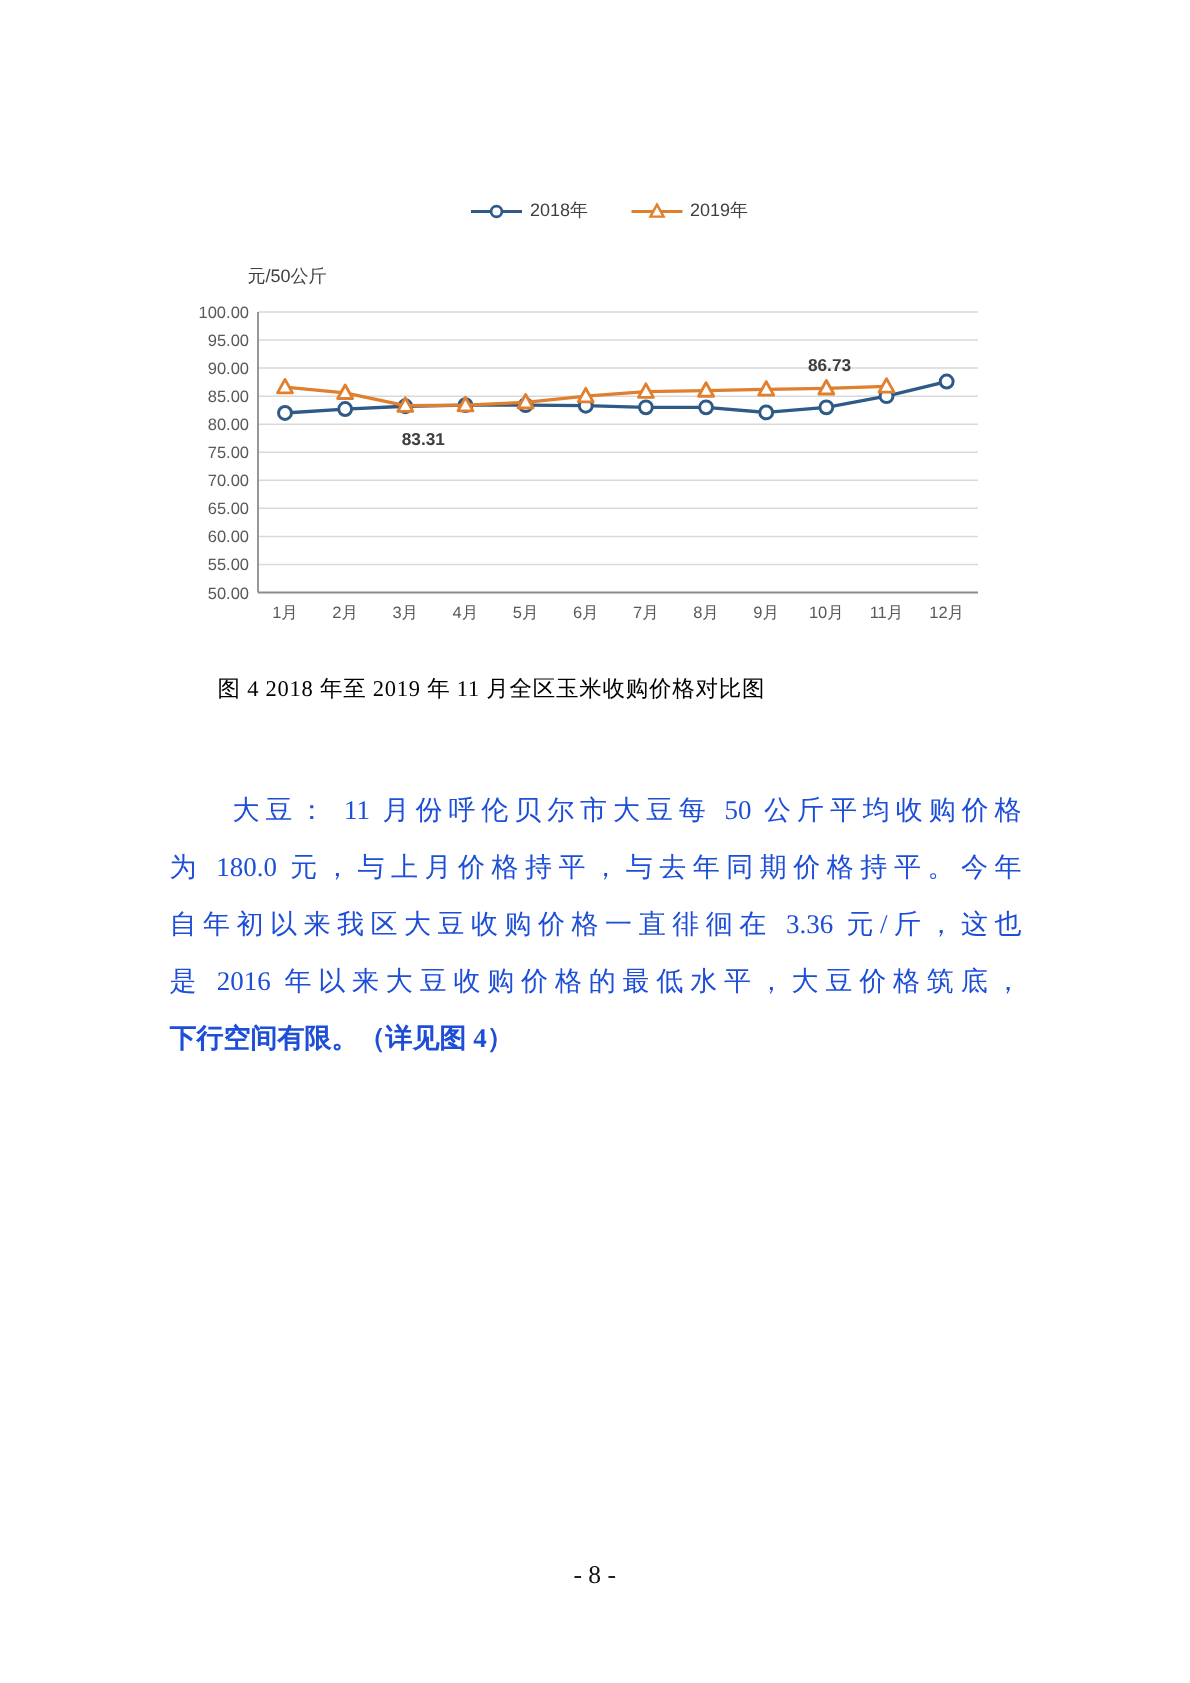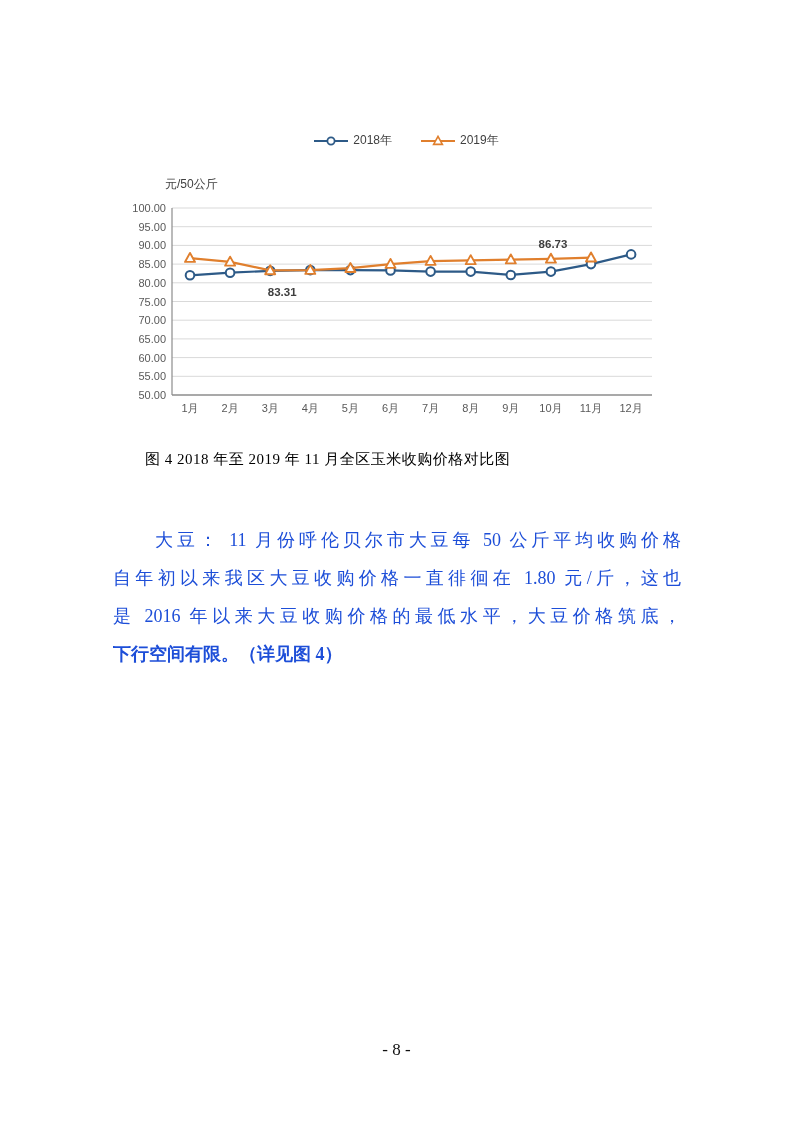--- a/index.html
+++ b/index.html
@@ -120,20 +120,21 @@
       <g>
         <text x="152.2" y="96.4206" text-anchor="middle" fill="#3f3f3f" font-size="11.5" font-family="&quot;Liberation Sans&quot;, sans-serif" font-weight="600">83.31</text>
         <text x="423" y="47.62979999999999" text-anchor="middle" fill="#3f3f3f" font-size="11.5" font-family="&quot;Liberation Sans&quot;, sans-serif" font-weight="600">86.73</text>
       </g>
     </svg>
 
   <div class="caption">图 4  2018 年至 2019 年 11 月全区玉米收购价格对比图</div>
 
   <div class="paragraph">
     <div class="pline first">大豆： 11 月份呼伦贝尔市大豆每 50 公斤平均收购价格</div>
-    <div class="pline">自年初以来我区大豆收购价格一直徘徊在 1.80 元/斤，这也</div>
+    <div class="pline">为 180.0 元，与上月价格持平，与去年同期价格持平。今年</div>
+    <div class="pline">自年初以来我区大豆收购价格一直徘徊在 3.36 元/斤，这也</div>
     <div class="pline">是 2016 年以来大豆收购价格的最低水平，大豆价格筑底，</div>
     <div class="pline last">下行空间有限。（详见图 4）</div>
   </div>
 
   <div class="footer">- 8 -</div>
 
 </div>
 
 </body></html>

